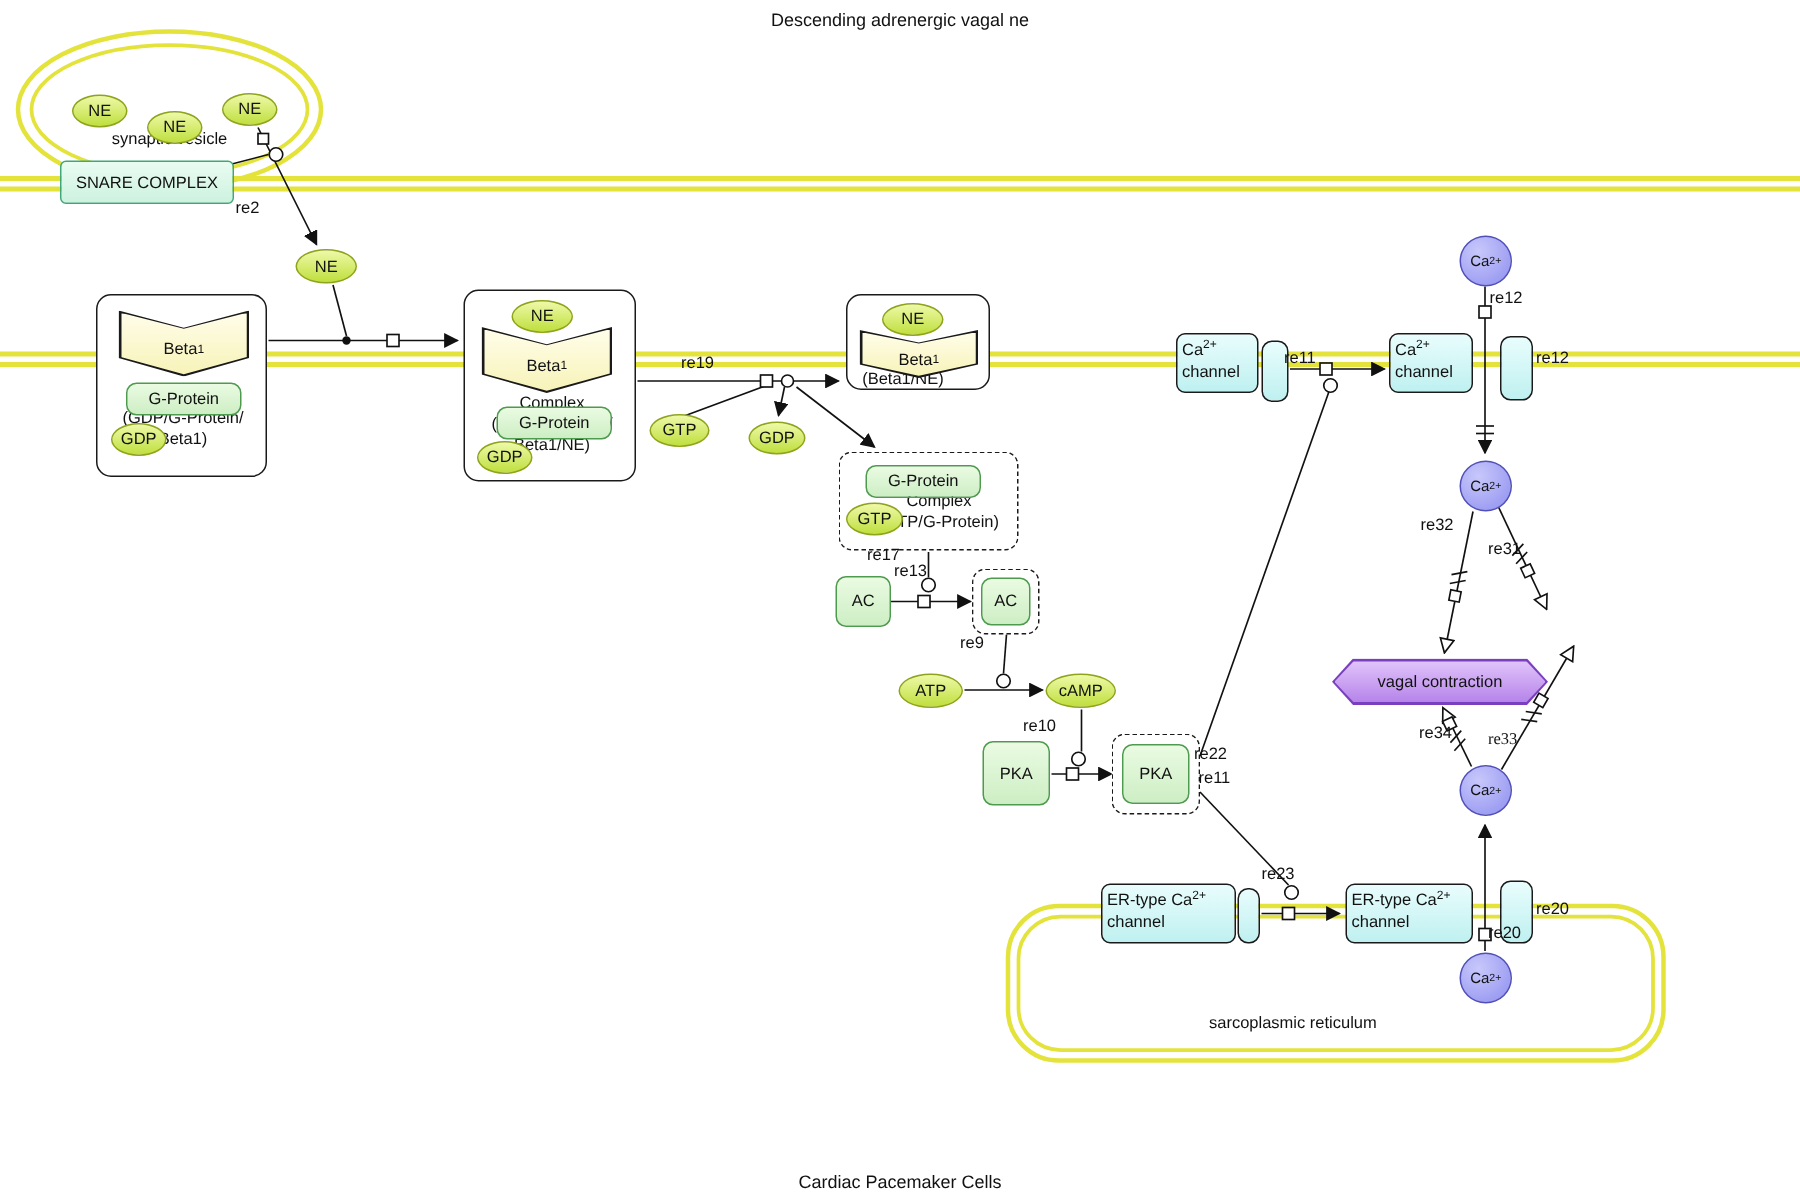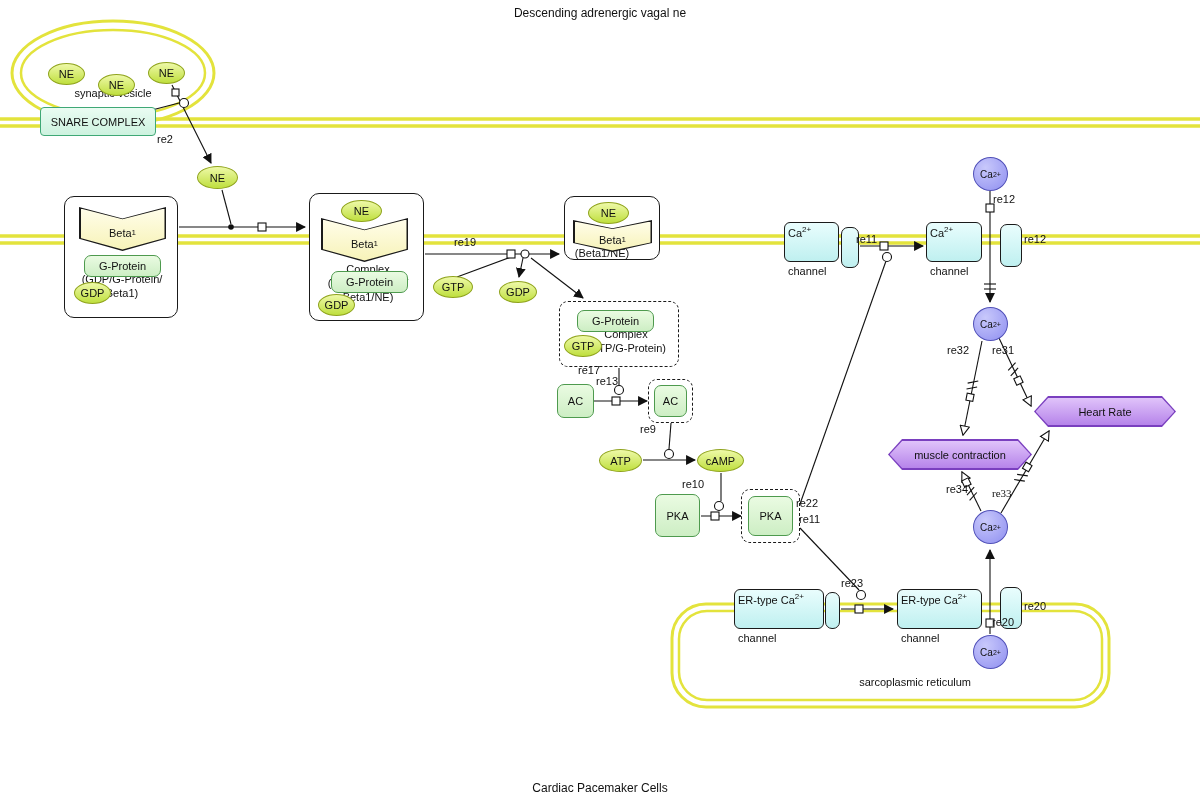--- a/index.html
+++ b/index.html
@@ -13,21 +13,21 @@
   .sp-ellipse{border:1.2px solid #8fa31c;background:linear-gradient(#eef9a8,#bfdf3e);
       border-radius:50%;display:flex;align-items:center;justify-content:center;font-size:11px;}
   .protein{border:1.3px solid #4e9a4e;background:linear-gradient(#eafbe2,#cdeec4);
       border-radius:7px;display:flex;align-items:center;justify-content:center;font-size:11px;}
   .snare{border:1.4px solid #3fa876;background:linear-gradient(#eafcf2,#cdf2df);
       border-radius:4px;display:flex;align-items:center;justify-content:center;font-size:11px;}
   .complexbox{border:1.6px solid #1a1a1a;border-radius:10px;background:#fff;}
   .dashedbox{border:1.4px dashed #1a1a1a;border-radius:9px;background:#fff;}
   .channel{border:1.4px solid #1a1a1a;background:linear-gradient(#e9fdfd,#bff0f0);
       border-radius:6px;font-size:11px;line-height:1.3;padding:2px 3px;}
-  .channel .line2{display:block;margin-top:24px;}
+  .channel .line2{display:block;}
   .gate{border:1.4px solid #1a1a1a;background:linear-gradient(#e9fdfd,#bff0f0);border-radius:7px;}
   .ion{border-radius:50%;border:1.2px solid #5050b8;
       background:radial-gradient(circle at 35% 30%,#c8c8fb,#8f8ff0);
       display:flex;align-items:center;justify-content:center;font-size:10px;}
   .ion sup{font-size:7px;}
   sup{font-size:8px;} sub{font-size:8px;}
   .hex-outer{position:absolute;inset:0;background:#7a3fbf;
       clip-path:polygon(0 50%,14px 0,calc(100% - 14px) 0,100% 50%,calc(100% - 14px) 100%,14px 100%);}
   .hex-inner{position:absolute;inset:1.6px;background:linear-gradient(#e0c3fa,#b684ea);
       clip-path:polygon(0 50%,13px 0,calc(100% - 13px) 0,100% 50%,calc(100% - 13px) 100%,13px 100%);}
@@ -325,56 +325,51 @@
     </div>
   <div class="abs ion" style="left:973px;top:510px;width:35px;height:34px;">
       <span>Ca</span>
       <sup>2+</sup>
     </div>
   <div class="abs ion" style="left:973px;top:635px;width:35px;height:34px;">
       <span>Ca</span>
       <sup>2+</sup>
     </div>
 
-  <div class="abs" style="left:1034px;top:396px;width:142px;height:31px;">
-    <div class="hex-outer"></div>
-    <div class="hex-inner"></div>
-    <div class="hex-label">Heart Rate</div>
-  </div>
   <div class="abs" style="left:888px;top:439px;width:144px;height:31px;">
     <div class="hex-outer"></div>
     <div class="hex-inner"></div>
-    <div class="hex-label">muscle contraction</div>
+    <div class="hex-label">vagal contraction</div>
   </div>
 
   <div class="abs channel" style="left:734px;top:589px;width:90px;height:40px;">
     <span>ER-type Ca</span><sup>2+</sup>
     <span class="line2">channel</span>
   </div>
   <div class="abs gate" style="left:825px;top:592px;width:15px;height:37px;"></div>
   <div class="abs channel" style="left:897px;top:589px;width:85px;height:40px;">
     <span>ER-type Ca</span><sup>2+</sup>
     <span class="line2">channel</span>
   </div>
   <div class="abs gate" style="left:1000px;top:587px;width:22px;height:42px;"></div>
 
-  <div class="abs rlabel" style="left:806px;top:676px;width:165px;text-align:right;">sarcoplasmic reticulum</div>
+  <div class="abs rlabel" style="left:806px;top:676px;width:165px;text-align:left;">sarcoplasmic reticulum</div>
 
   <div class="abs rlabel" style="left:157px;top:133px;">re2</div>
   <div class="abs rlabel" style="left:429px;top:236px;margin-left:25px;">re19</div>
   <div class="abs rlabel" style="left:578px;top:364px;">re17</div>
   <div class="abs rlabel" style="left:596px;top:375px;">re13</div>
   <div class="abs rlabel" style="left:640px;top:423px;">re9</div>
   <div class="abs rlabel" style="left:682px;top:478px;">re10</div>
   <div class="abs rlabel" style="left:796px;top:497px;">re22</div>
   <div class="abs rlabel" style="left:799px;top:513px;">re11</div>
   <div class="abs rlabel" style="left:856px;top:233px;">re11</div>
   <div class="abs rlabel" style="left:993px;top:193px;">re12</div>
   <div class="abs rlabel" style="left:1024px;top:233px;">re12</div>
   <div class="abs rlabel" style="left:947px;top:344px;">re32</div>
-  <div class="abs rlabel" style="left:992px;top:344px;">re31</div>
+  <div class="abs rlabel" style="left:992px;top:360px;">re31</div>
   <div class="abs rlabel" style="left:946px;top:483px;">re34</div>
   <div class="abs rlabel" style="left:992px;top:487px;font-family:Liberation Serif, serif;">re33</div>
   <div class="abs rlabel" style="left:841px;top:577px;">re23</div>
   <div class="abs rlabel" style="left:1024px;top:600px;">re20</div>
   <div class="abs rlabel" style="left:992px;top:616px;">re20</div>
 
 </div>
 
 </body></html>

